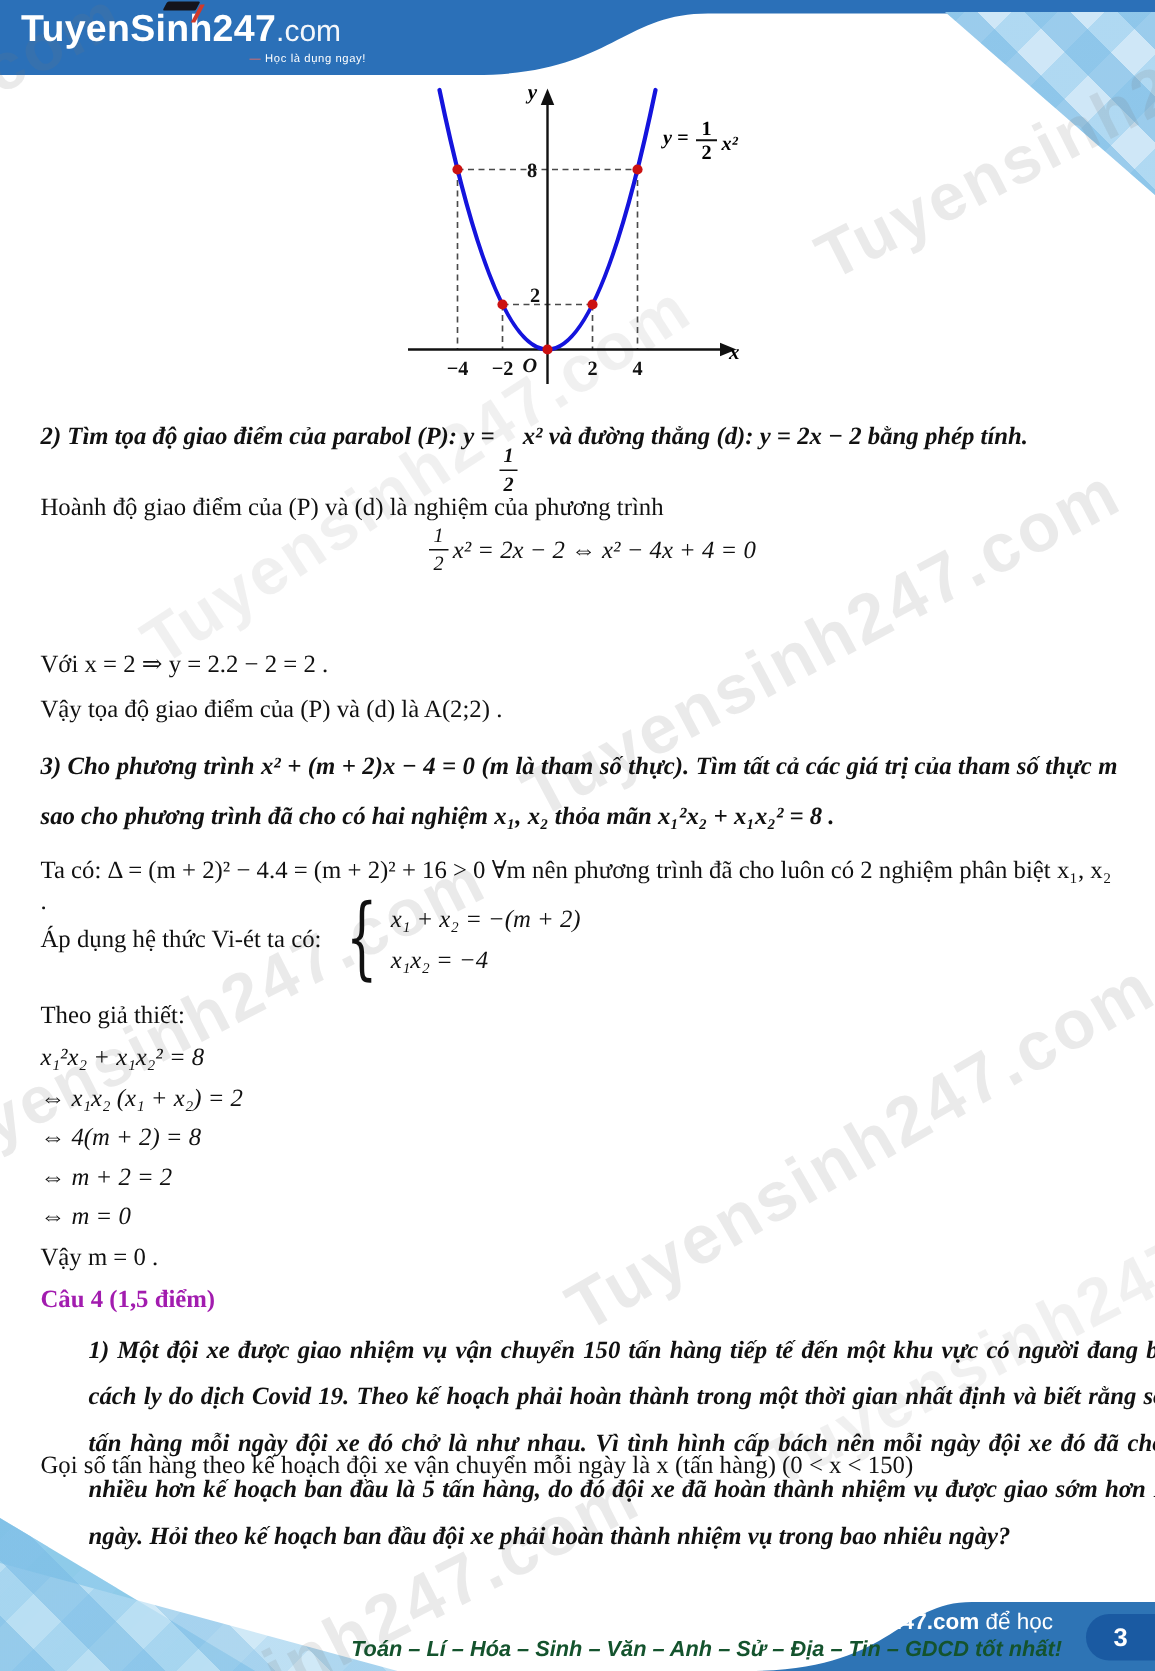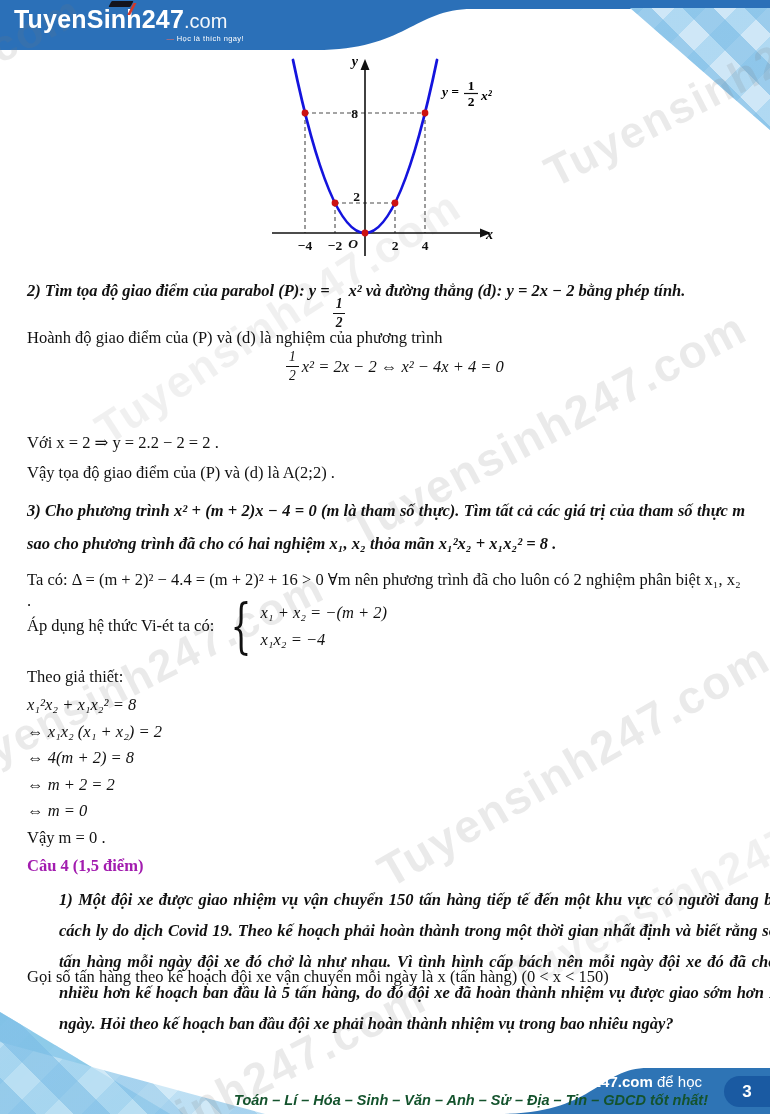--- a/index.html
+++ b/index.html
@@ -85,21 +85,21 @@
 <body>
 
 <div id="page">
 
   <svg id="header-svg" width="770" height="52">
     <path d="M0,0 H770 V9 H472 C414,9 406,50 316,50 H0 Z" fill="#2b70b8"></path>
   </svg>
   <div id="logo">
     <span class="main">TuyenSinh247</span><span class="dom">.com</span>
     <span id="cap"></span>
-    <span class="tagline">Học là thích ngay!</span>
+    <span class="tagline">Học là dụng ngay!</span>
   </div>
   <div class="mosaic-tr"></div>
 
   <div class="wm" id="wm1">Tuyensinh247.com</div>
   <div class="wm" id="wm2">Tuyensinh247.com</div>
   <div class="wm" id="wm3">Tuyensinh247.com</div>
   <div class="wm" id="wm4">Tuyensinh247.com</div>
   <div class="wm" id="wm5">Tuyensinh247.com</div>
   <div class="wm" id="wm6">Tuyensinh247.com</div>
   <div class="wm" id="wm7">Tuyensinh247.com</div>

